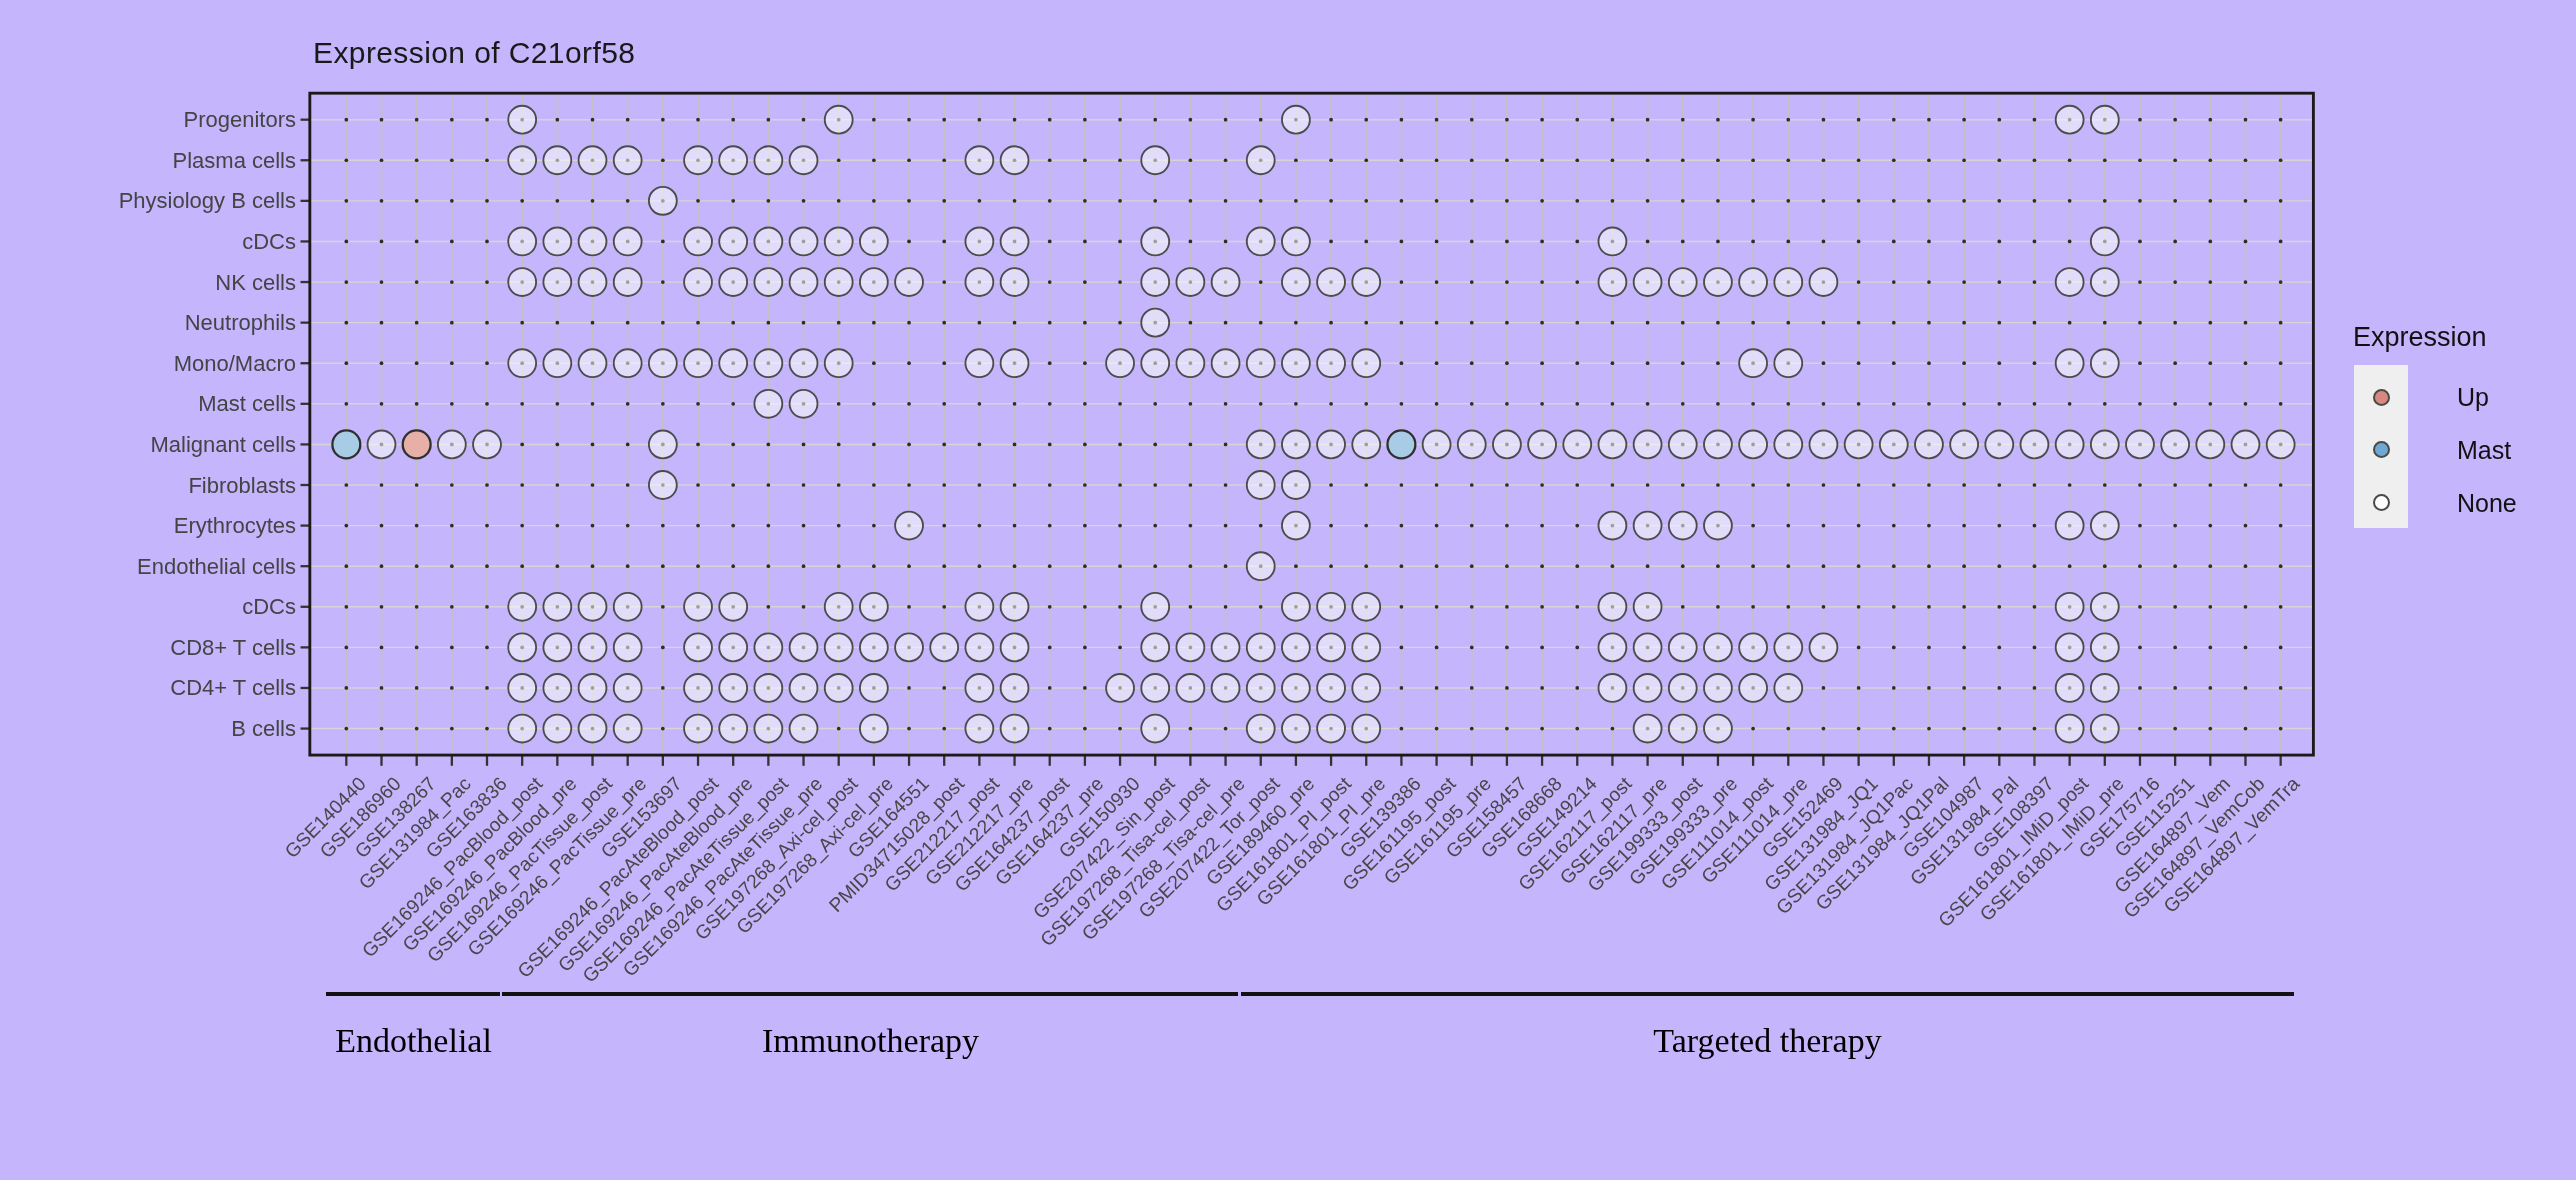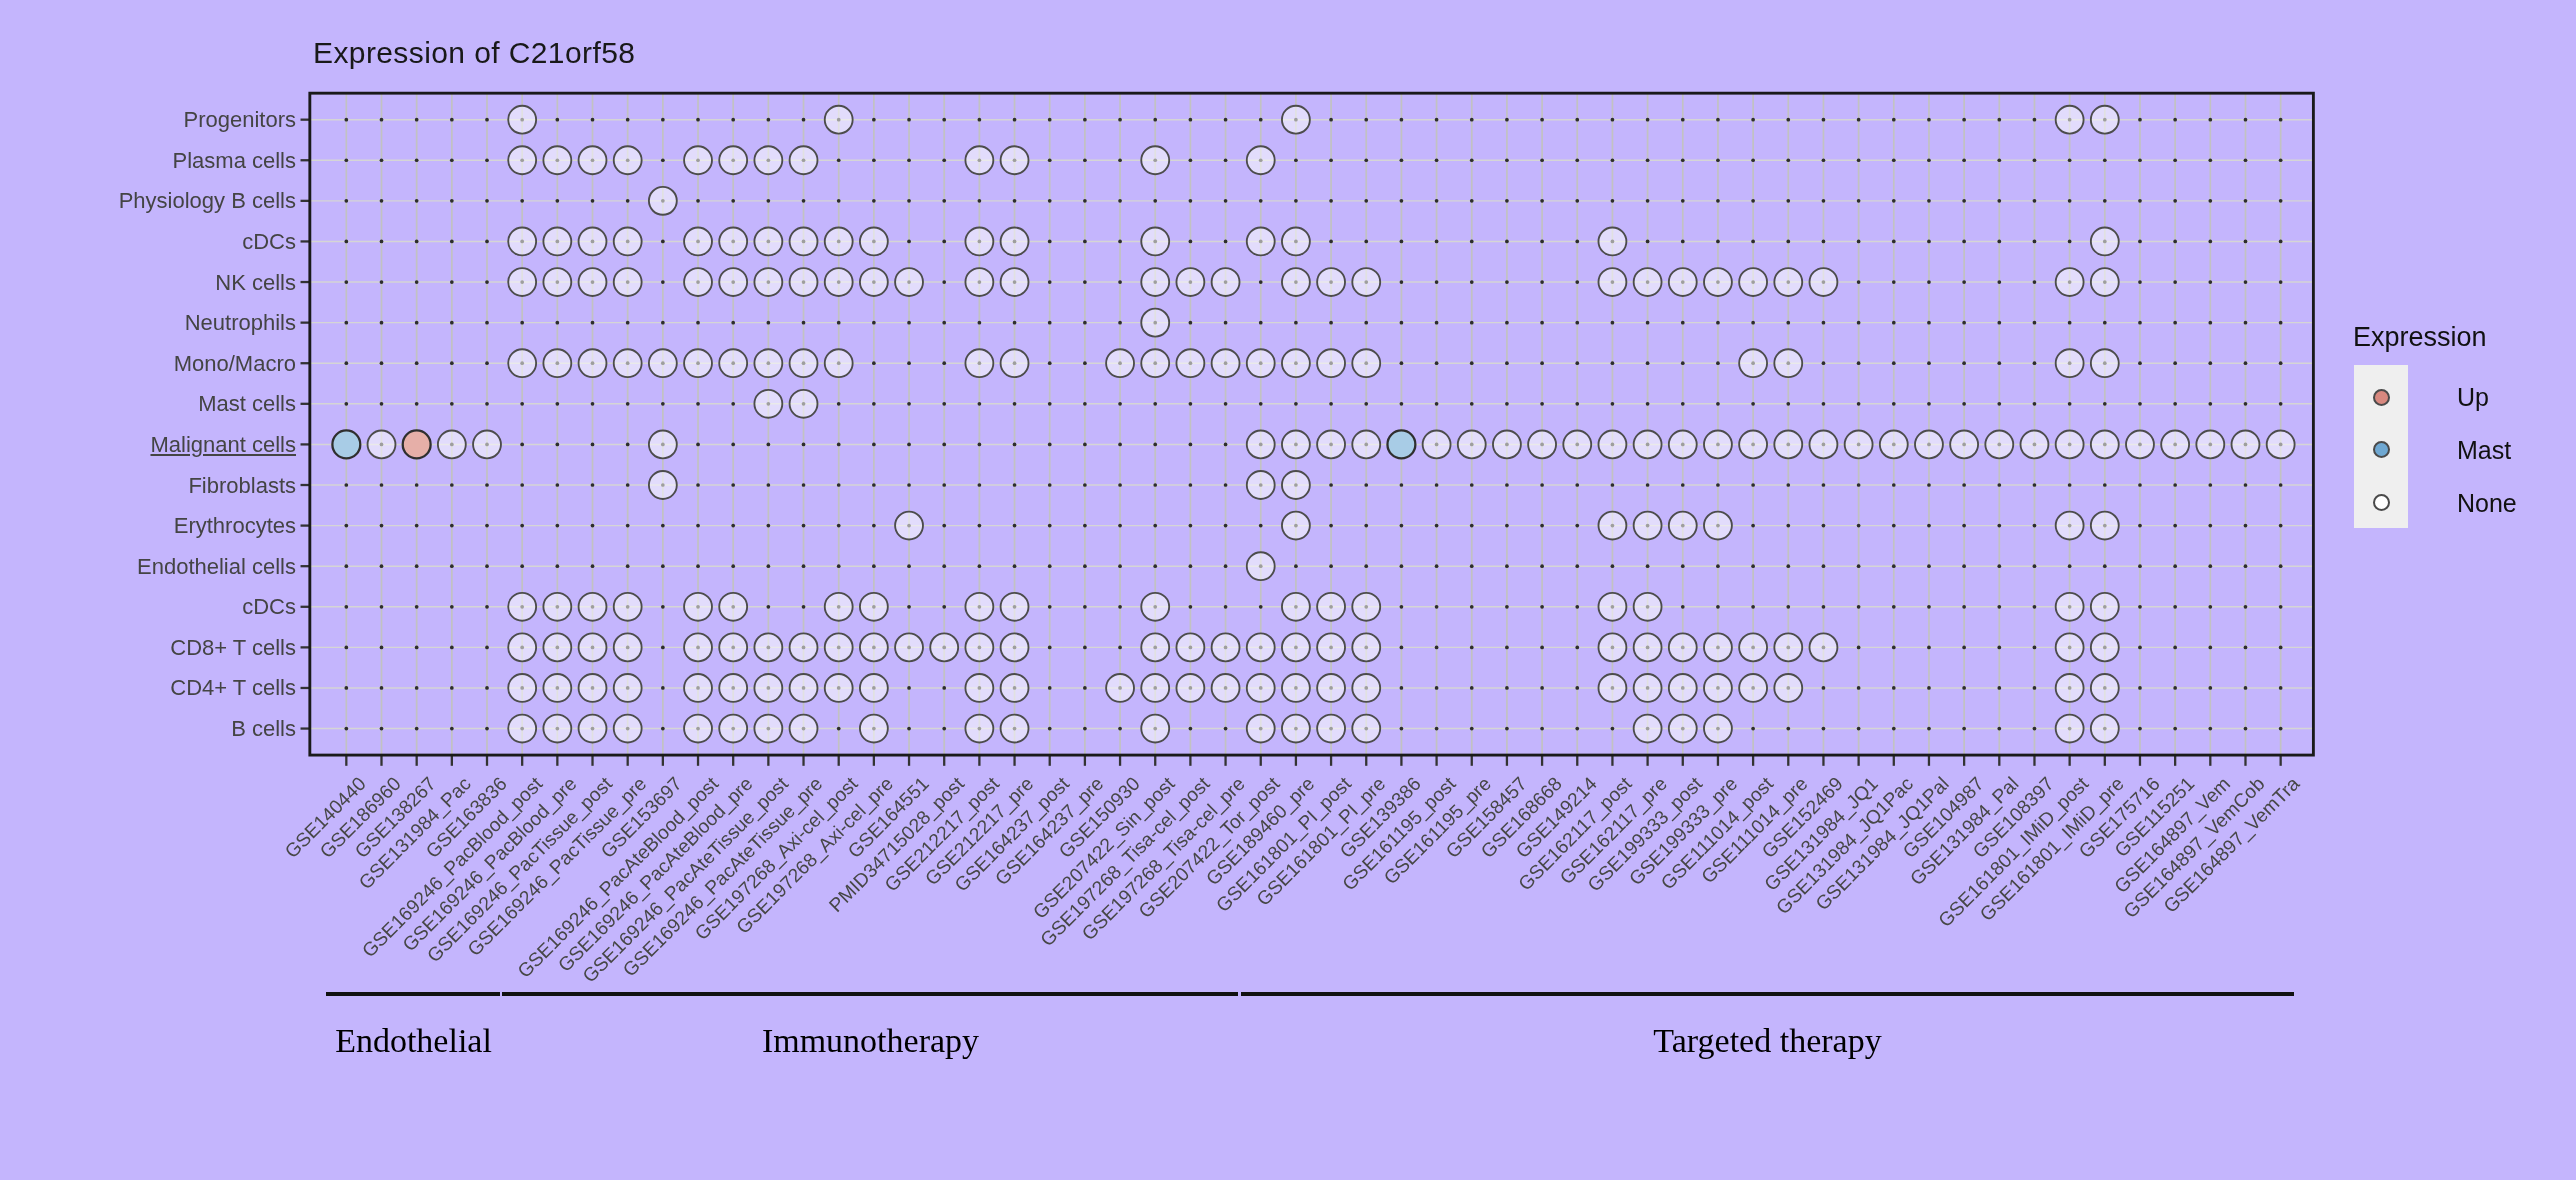--- a/index.html
+++ b/index.html
@@ -1315,21 +1315,21 @@
 
   <div id="dyn-labels">
       <div class="ylab" style="top: 105px;">Progenitors</div>
       <div class="ylab" style="top: 146px;">Plasma cells</div>
       <div class="ylab" style="top: 186px;">Physiology B cells</div>
       <div class="ylab" style="top: 227px;">cDCs</div>
       <div class="ylab" style="top: 268px;">NK cells</div>
       <div class="ylab" style="top: 308px;">Neutrophils</div>
       <div class="ylab" style="top: 349px;">Mono/Macro</div>
       <div class="ylab" style="top: 389px;">Mast cells</div>
-      <div class="ylab" style="top: 430px; text-decoration: underline;">Malignant cells</div>
+      <div class="ylab" style="top: 430px;">Malignant cells</div>
       <div class="ylab" style="top: 471px;">Fibroblasts</div>
       <div class="ylab" style="top: 511px;">Erythrocytes</div>
       <div class="ylab" style="top: 552px;">Endothelial cells</div>
       <div class="ylab" style="top: 592px;">cDCs</div>
       <div class="ylab" style="top: 633px;">CD8+ T cells</div>
       <div class="ylab" style="top: 673px;">CD4+ T cells</div>
       <div class="ylab" style="top: 714px;">B cells</div>
       <div class="xlab" style="right: 2221px; top: 773px;">GSE140440</div>
       <div class="xlab" style="right: 2186px; top: 773px;">GSE186960</div>
       <div class="xlab" style="right: 2151px; top: 773px;">GSE138267</div>

